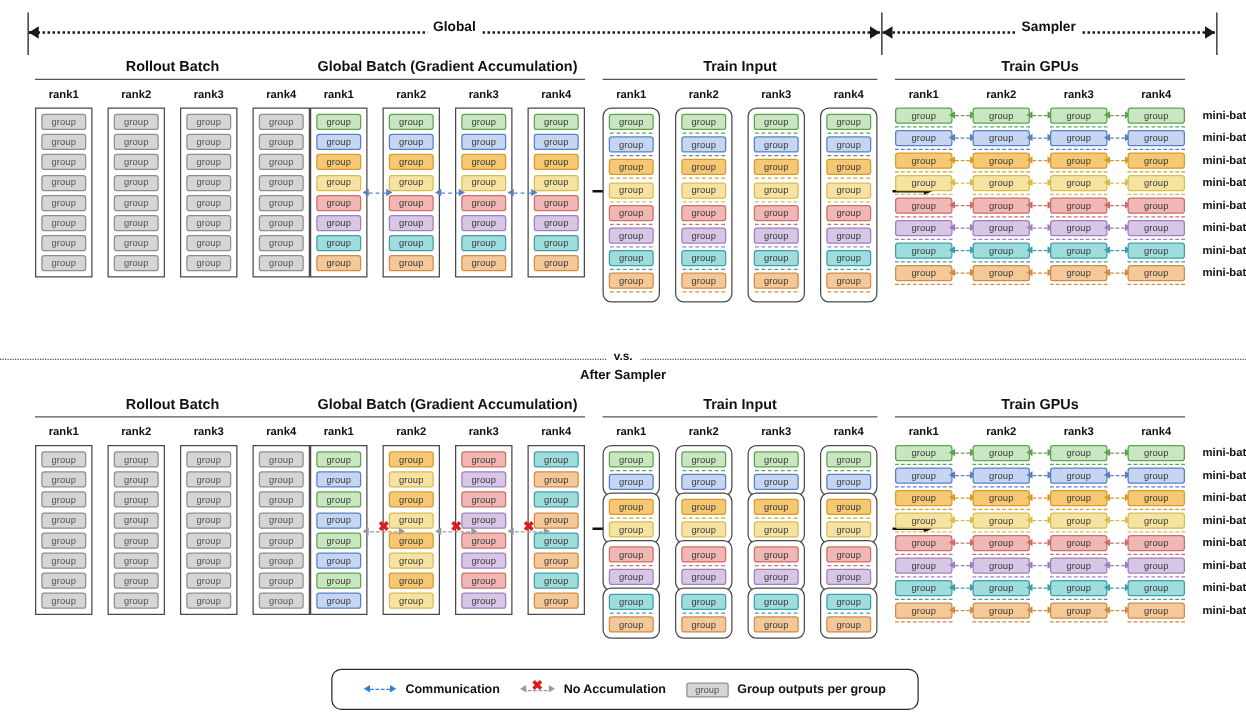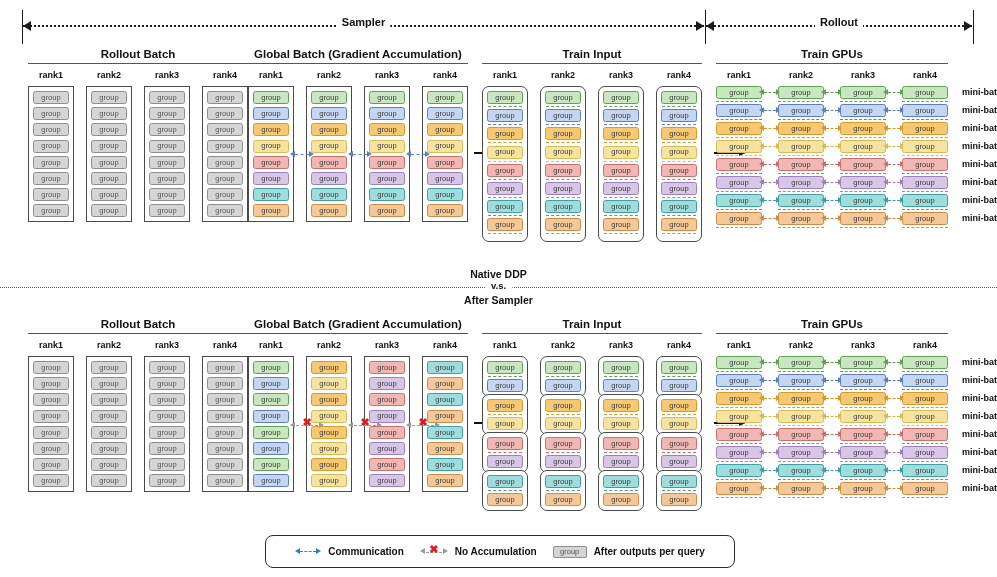--- a/index.html
+++ b/index.html
@@ -155,28 +155,28 @@
 
   <div class="phase-bar">
     <div class="phase-tick" style="left:22px;"></div>
     <div class="phase-tick" style="left:705px;"></div>
     <div class="phase-tick" style="left:973px;"></div>
 
     <div class="phase-seg" style="left:23px; width:681px;">
       <div class="phase-line"></div>
       <div class="arrow-l"></div>
       <div class="arrow-r"></div>
-      <div class="phase-label">Sampler</div>
+      <div class="phase-label">Global</div>
     </div>
 
     <div class="phase-seg" style="left:706px; width:266px;">
       <div class="phase-line"></div>
       <div class="arrow-l"></div>
       <div class="arrow-r"></div>
-      <div class="phase-label">Rollout</div>
+      <div class="phase-label">Sampler</div>
     </div>
   </div>
 
   <div id="top-half">
       <div class="panel-title" style="position: absolute; left: 28px; top: 48px; width: 220px;">Rollout Batch</div>
       <div class="rank-label" style="position: absolute; left: 28px; top: 70px; width: 46px;">rank1</div>
       <div class="rank-label" style="position: absolute; left: 86px; top: 70px; width: 46px;">rank2</div>
       <div class="rank-label" style="position: absolute; left: 144px; top: 70px; width: 46px;">rank3</div>
       <div class="rank-label" style="position: absolute; left: 202px; top: 70px; width: 46px;">rank4</div>
       <div class="col-box" style="position: absolute; left: 28px; top: 86px; width: 46px;">
@@ -625,21 +625,20 @@
         <div class="comm-ar-r" style="border-left-color: rgb(207, 140, 69);"></div>
       </div>
       <div style="position: absolute; left: 902px; top: 212px; width: 46px;">
         <div class="grp" style="background: rgb(245, 200, 154); border-color: rgb(207, 140, 69); width: 46px;">group</div>
         <div class="gpu-underline" style="width: 46px; border-color: rgb(207, 140, 69);"></div>
       </div>
       <div class="mb-label" style="position: absolute; left: 962px; top: 213px; margin: 0px;">mini-batch-8</div>
     </div>
 
   <div class="mid-divider"></div>
-  <div class="mid-text" style="top:268px;">Native DDP</div>
   <div class="mid-vs">v.s.</div>
   <div class="mid-text" style="top:294px;">After Sampler</div>
 
   <div id="bottom-half">
       <div class="panel-title" style="position: absolute; left: 28px; top: 318px; width: 220px;">Rollout Batch</div>
       <div class="rank-label" style="position: absolute; left: 28px; top: 340px; width: 46px;">rank1</div>
       <div class="rank-label" style="position: absolute; left: 86px; top: 340px; width: 46px;">rank2</div>
       <div class="rank-label" style="position: absolute; left: 144px; top: 340px; width: 46px;">rank3</div>
       <div class="rank-label" style="position: absolute; left: 202px; top: 340px; width: 46px;">rank4</div>
       <div class="col-box" style="position: absolute; left: 28px; top: 356px; width: 46px;">
@@ -1120,17 +1119,17 @@
         <div class="nc-line"></div>
         <div class="nc-ar-l"></div>
         <div class="nc-ar-r"></div>
         <div class="nc-x">✖</div>
       </div>
       <span class="legend-text">No Accumulation</span>
     </div>
 
     <div class="legend-item">
       <div class="legend-chip">group</div>
-      <span class="legend-text">After outputs per query</span>
+      <span class="legend-text">Group outputs per group</span>
     </div>
   </div>
 
 </div>
 
 </body></html>

